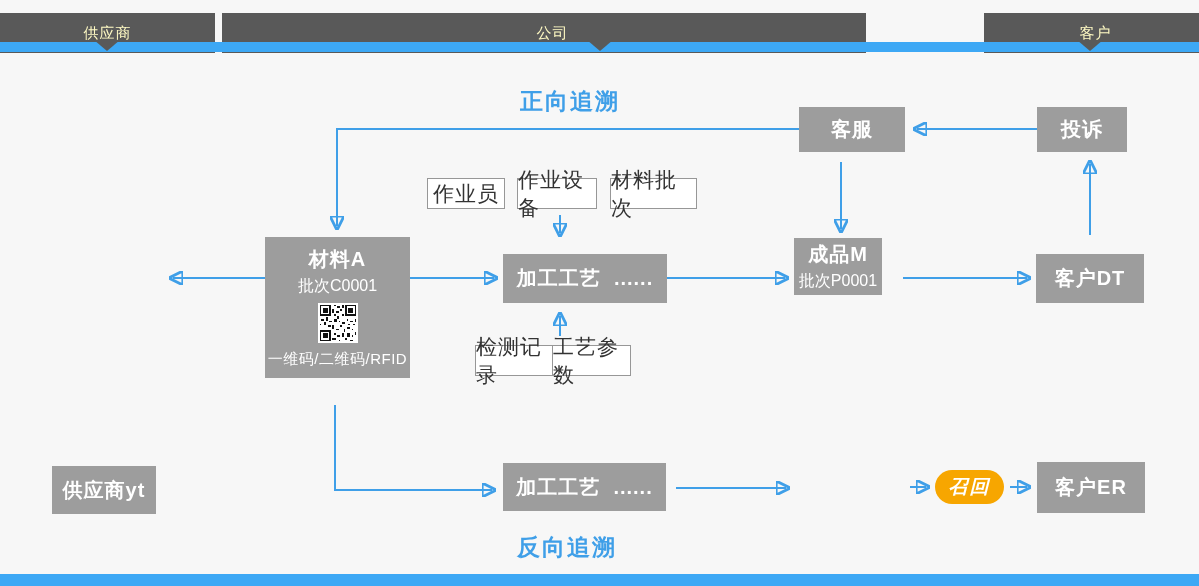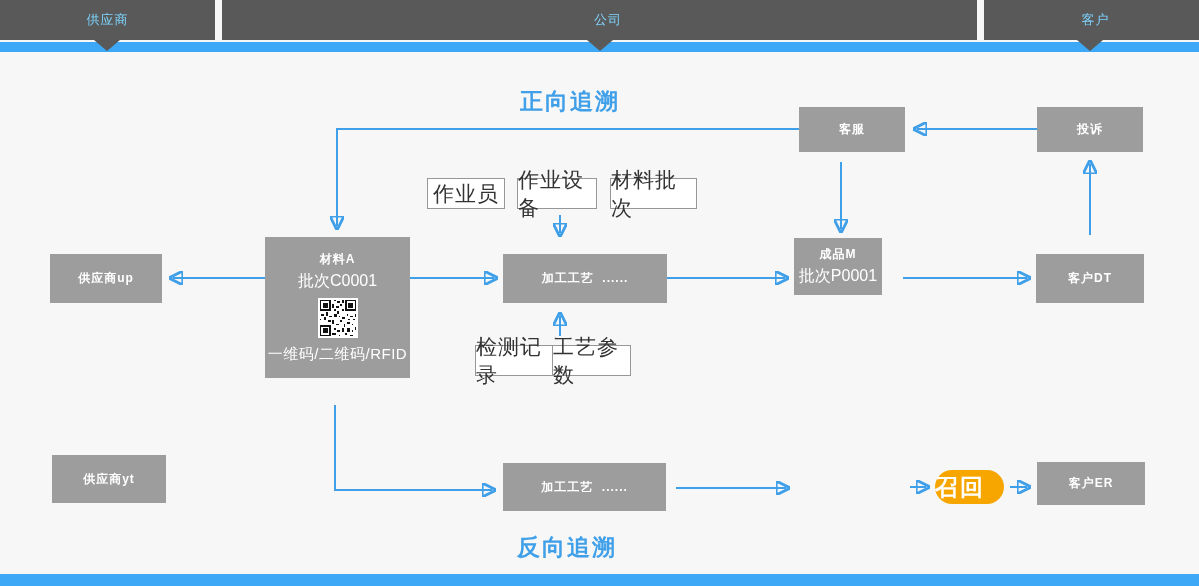--- a/index.html
+++ b/index.html
@@ -5,62 +5,62 @@
   :root{
     --header-bg:#595959; --bar-blue:#3DA8F5; --arrow-blue:#3F9FE8;
     --node-gray:#9D9D9D; --recall-orange:#F7A600; --page-bg:#F7F7F7;
   }
   *{margin:0;padding:0;box-sizing:border-box;}
   html,body{background:#fff;}
   body{font-family:"Liberation Sans","DejaVu Sans",sans-serif;}
   .stage{position:relative;width:1199px;height:586px;background:var(--page-bg,#F7F7F7);overflow:hidden;}
 
   
-  .hdr-seg{position:absolute;top:0;height:40px;background:var(--header-bg,#595959);
-    display:flex;align-items:center;justify-content:center;color:#7dd3fc;font-size:13px;letter-spacing:1px;}
+  .hdr-seg{position:absolute;top:13px;height:40px;background:var(--header-bg,#595959);
+    display:flex;align-items:center;justify-content:center;color:#fef9c3;font-size:15px;letter-spacing:1px;}
   .hdr-tri{position:absolute;top:40px;width:0;height:0;border-left:13px solid transparent;
     border-right:13px solid transparent;border-top:11px solid var(--header-bg,#595959);z-index:3;}
   .bar{position:absolute;left:0;width:1199px;background:var(--bar-blue,#3DA8F5);z-index:2;}
   .bar.top{top:42px;height:10px;}
   .bar.bottom{top:574px;height:12px;}
 
   
   .flow-title{position:absolute;width:220px;text-align:center;font-size:23px;font-weight:bold;
     color:var(--arrow-blue,#3F9FE8);letter-spacing:2px;}
 
   
   .node{position:absolute;background:var(--node-gray,#9D9D9D);color:#fff;display:flex;
     flex-direction:column;align-items:center;justify-content:center;text-align:center;}
-  .node .t1{font-size:12px;font-weight:bold;letter-spacing:1px;}
+  .node .t1{font-size:20px;font-weight:bold;letter-spacing:1px;}
   .node .t2{font-size:16px;margin-top:3px;}
   .node .t3{font-size:15px;letter-spacing:.5px;}
   .node .pre{white-space:pre;}
 
   
   .tag{position:absolute;background:#fff;border:1px solid #979797;color:#333;font-size:21px;
     display:flex;align-items:center;justify-content:center;letter-spacing:1px;}
 
   
-  .pill{position:absolute;background:var(--recall-orange,#F7A600);color:#fff;font-size:23px;
-    font-weight:bold;border-radius:17px;display:flex;align-items:center;justify-content:flex-start;letter-spacing:2px;}
+  .pill{position:absolute;background:var(--recall-orange,#F7A600);color:#fff;font-size:19px;
+    font-weight:bold;border-radius:17px;display:flex;align-items:center;justify-content:center;letter-spacing:2px;font-style:italic;}
 
   .arrows{position:absolute;left:0;top:0;z-index:1;}
   .arrows path{stroke:var(--arrow-blue,#3F9FE8);stroke-width:2;fill:none;}
 
   .qr{margin:6px 0 7px 0;background:#fff;display:block;}
 </style>
 </head>
 <body>
 
 <div class="stage">
 
   <div class="hdr-seg" style="left:0;width:215px;">
     <span>供应商</span>
   </div>
-  <div class="hdr-seg" style="left:222px;width:755px;padding-left:17px;">
+  <div class="hdr-seg" style="left:222px;width:644px;padding-left:17px;">
     <span>公司</span>
   </div>
   <div class="hdr-seg" style="left:984px;width:215px;padding-left:8px;">
     <span>客户</span>
   </div>
   <div class="hdr-tri" style="left:94px;"></div>
   <div class="hdr-tri" style="left:587px;"></div>
   <div class="hdr-tri" style="left:1077px;"></div>
   <div class="bar top"></div>
   <div class="bar bottom"></div>
@@ -86,37 +86,34 @@
     <path d="M903,278 H1027" marker-end="url(#ah)"></path>
     <path d="M335,405 V490 H492" marker-end="url(#ah)"></path>
     <path d="M676,488 H786" marker-end="url(#ah)"></path>
     <path d="M910,487 H926" marker-end="url(#ah)"></path>
     <path d="M1010,487 H1027" marker-end="url(#ah)"></path>
   </svg>
 
   <div class="node" style="left:799px;top:107px;width:106px;height:45px;">
     <div class="t1">客服</div>
   </div>
-  <div class="node" style="left:1037px;top:107px;width:106px;height:45px;text-align:right;">
+  <div class="node" style="left:1037px;top:107px;width:90px;height:45px;text-align:right;">
     <div class="t1">投诉</div>
   </div>
 
   <div class="tag" style="left:427px;top:178px;width:78px;height:31px;">
     <span>作业员</span>
   </div>
   <div class="tag" style="left:517px;top:178px;width:80px;height:31px;">
     <span>作业设备</span>
   </div>
   <div class="tag" style="left:610px;top:178px;width:87px;height:31px;">
     <span>材料批次</span>
   </div>
 
-  <div class="node" style="left:50px;top:254px;width:112px;height:49px;">
-    <div class="t1">供应商up</div>
-  </div>
 
   <div class="node" style="left:265px;top:237px;width:145px;height:141px;">
     <div class="t1">材料A</div>
     <div class="t2">批次C0001</div>
     <svg class="qr" width="40" height="40" viewBox="0 0 25 25" shape-rendering="crispEdges">
       <rect x="0" y="0" width="25" height="25" fill="#fff"></rect>
       <g fill="#111">
         <rect x="1" y="1" width="7" height="7"></rect>
           <rect x="17" y="1" width="7" height="7"></rect>
           <rect x="1" y="17" width="7" height="7"></rect>
@@ -187,30 +184,30 @@
     <div class="t1">客户DT</div>
   </div>
 
   <div class="tag" style="left:475px;top:345px;width:83px;height:31px;">
     <span>检测记录</span>
   </div>
   <div class="tag" style="left:552px;top:345px;width:79px;height:31px;">
     <span>工艺参数</span>
   </div>
 
-  <div class="node" style="left:52px;top:455px;width:114px;height:48px;">
+  <div class="node" style="left:52px;top:466px;width:104px;height:48px;">
     <div class="t1">供应商yt</div>
   </div>
 
   <div class="node" style="left:503px;top:463px;width:163px;height:48px;">
     <div class="t1 pre">加工工艺  ......</div>
   </div>
 
 
   <div class="pill" style="left:935px;top:470px;width:69px;height:34px;">
     <span>召回</span>
   </div>
 
-  <div class="node" style="left:1037px;top:462px;width:108px;height:43px;">
+  <div class="node" style="left:1037px;top:462px;width:108px;height:51px;">
     <div class="t1">客户ER</div>
   </div>
 
 </div>
 
 </body></html>

